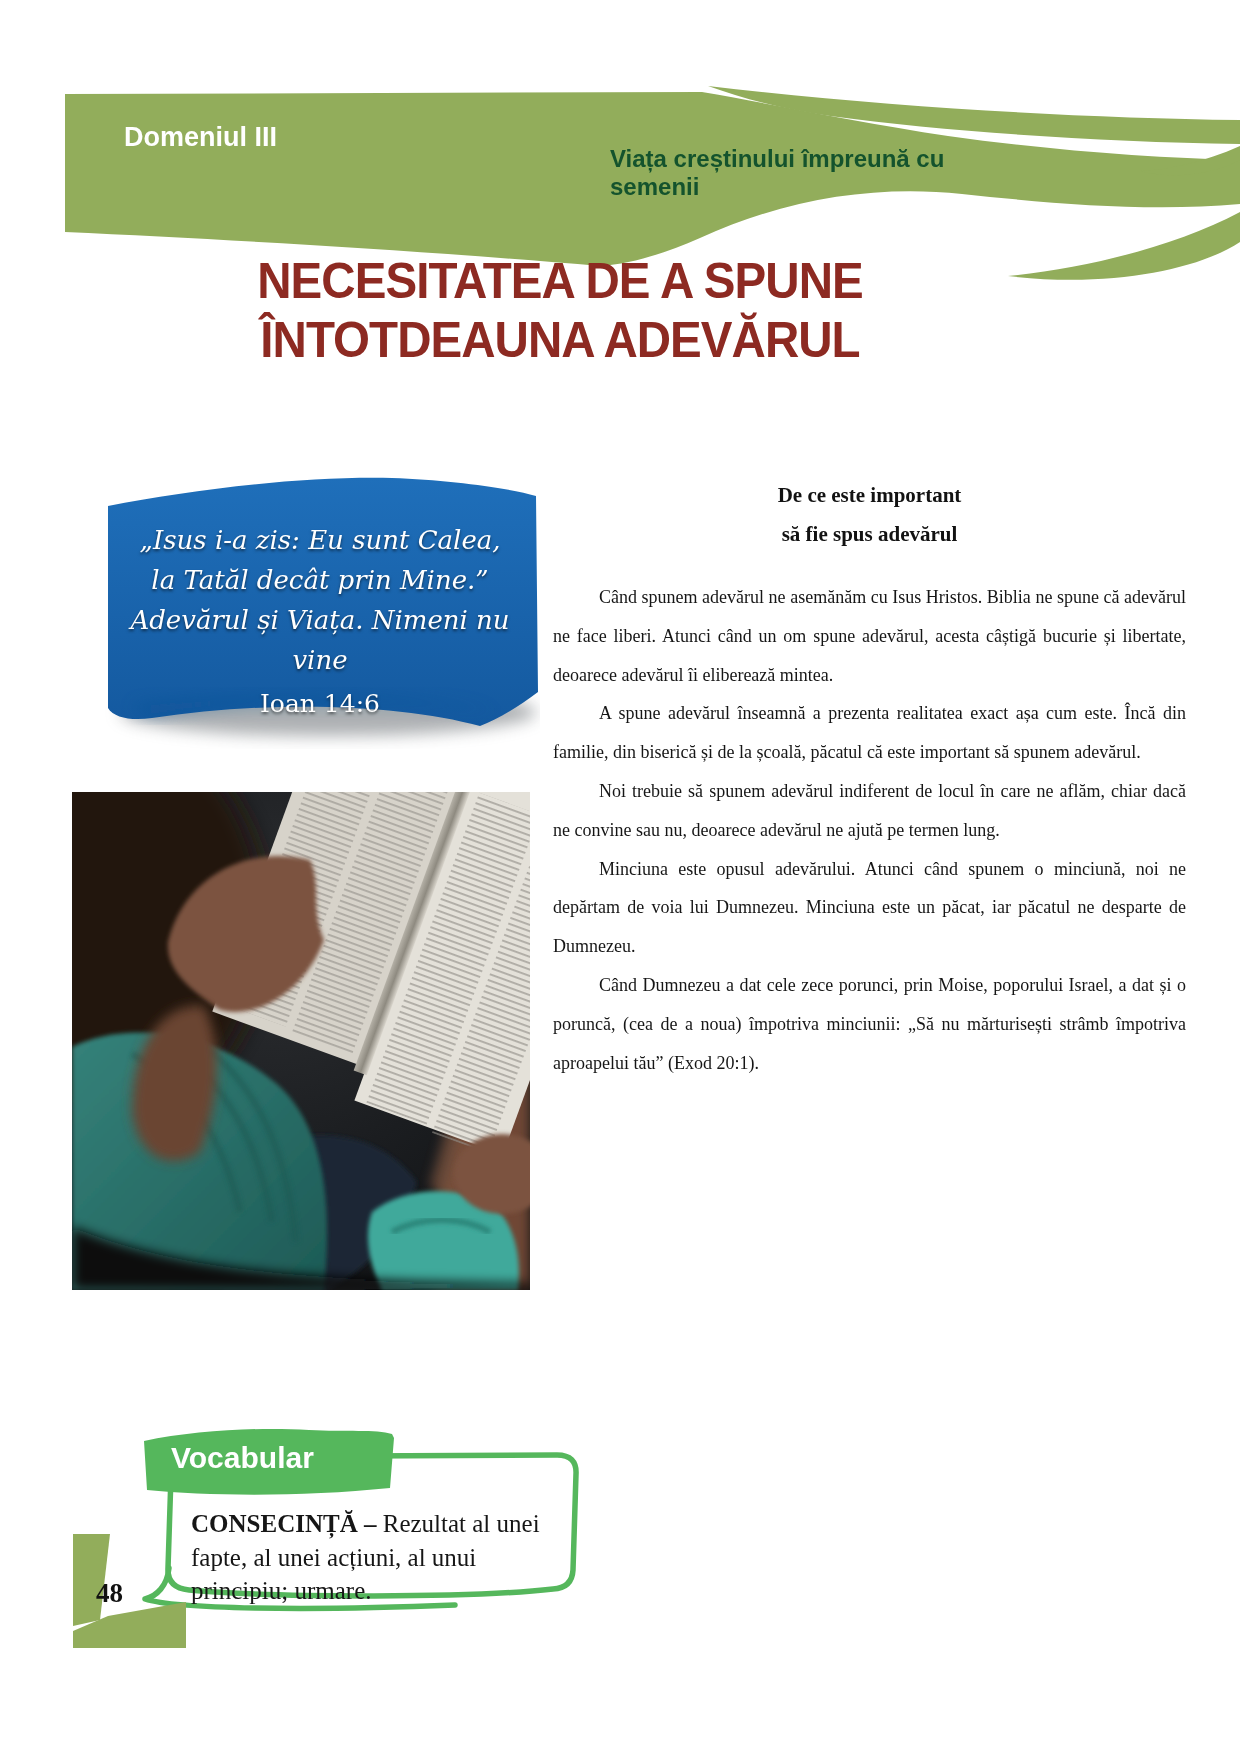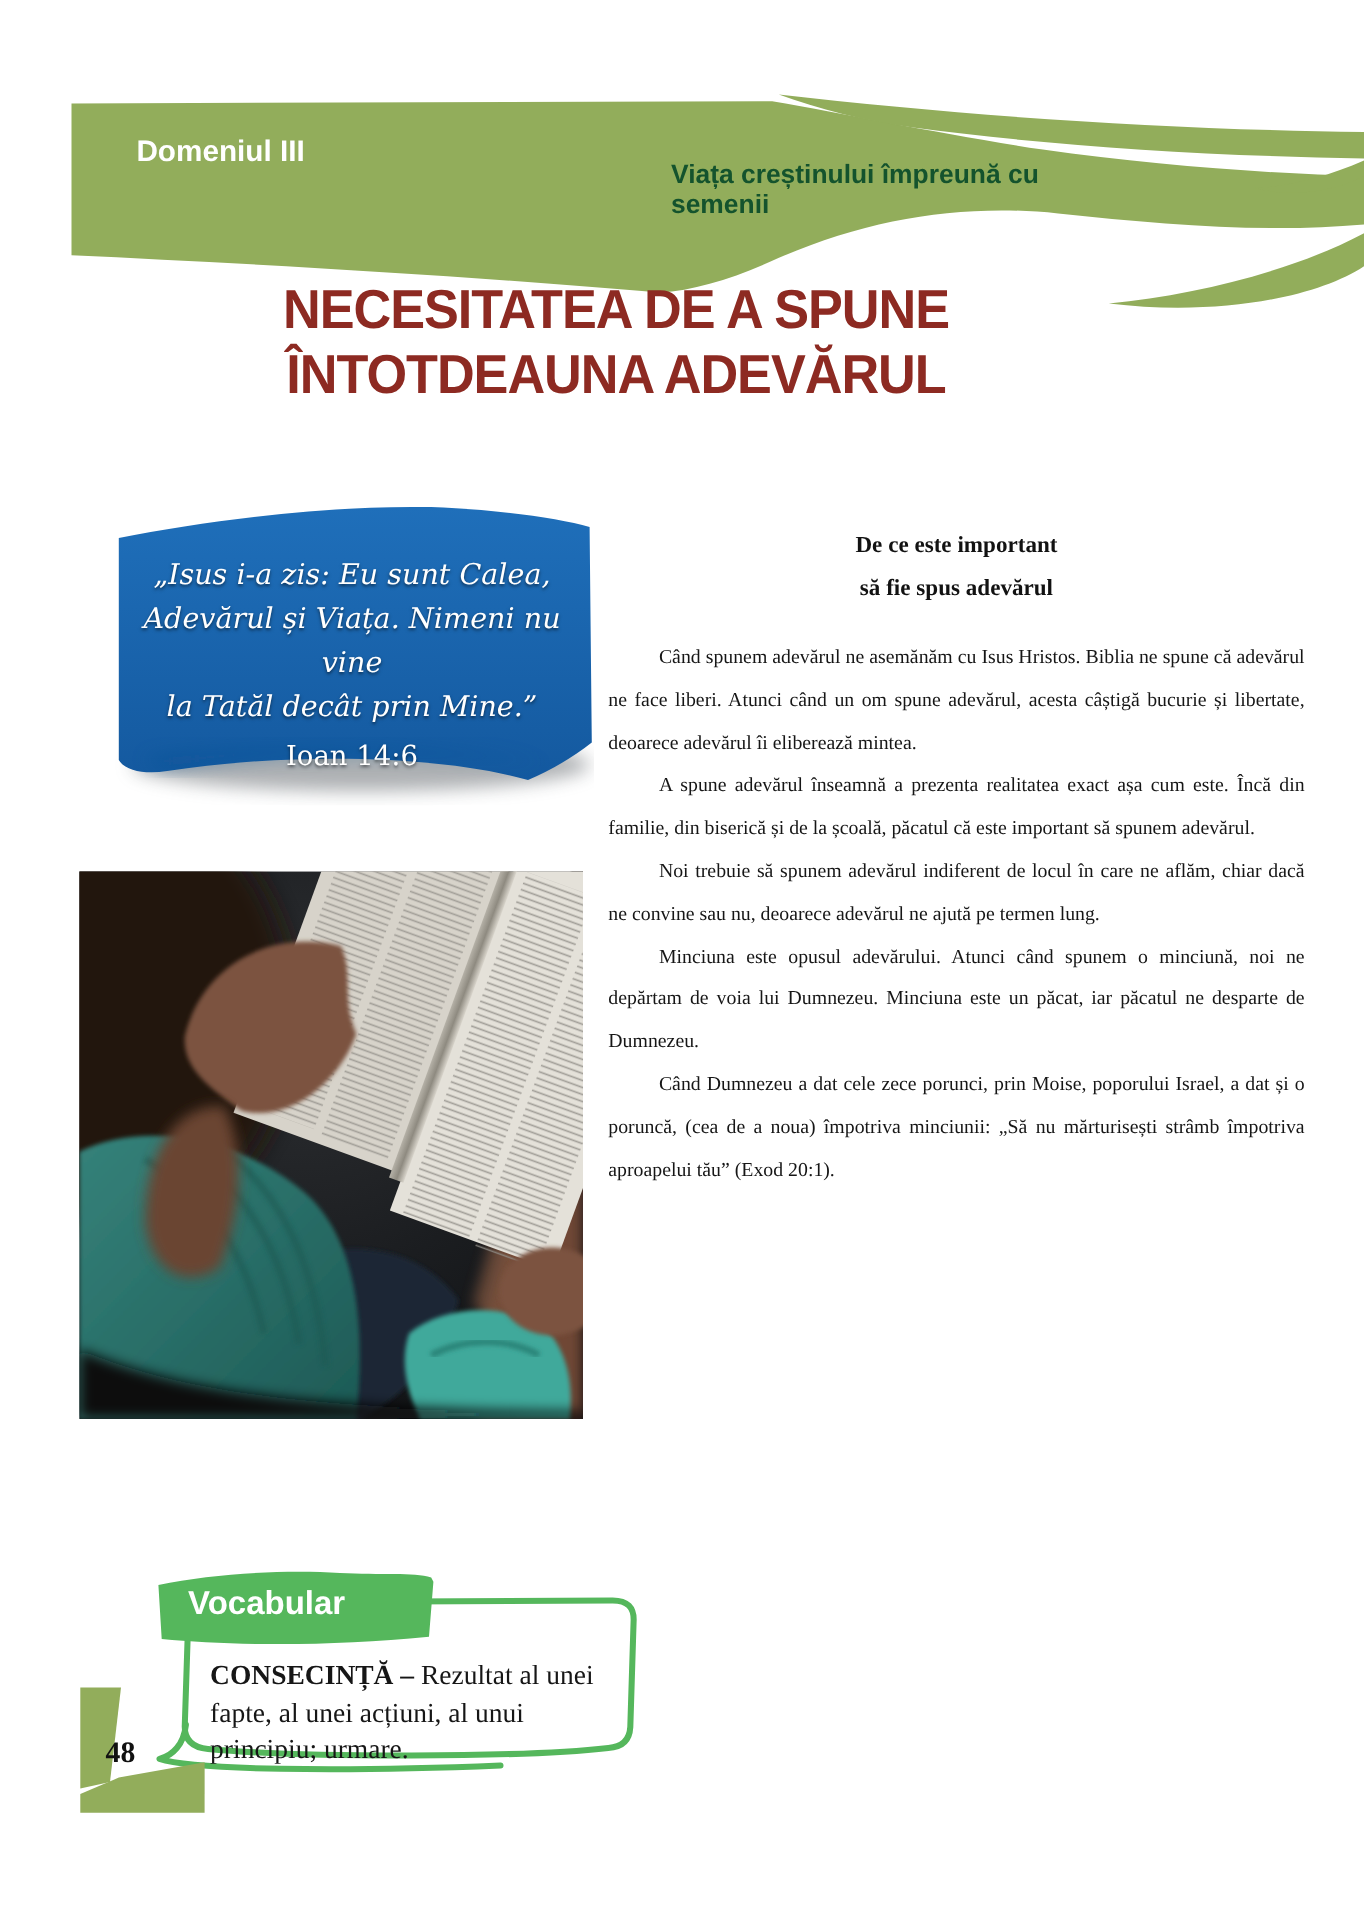--- a/index.html
+++ b/index.html
@@ -14,21 +14,21 @@
   .banner-unit{left:610px;top:145px;width:400px;font-family:"Liberation Sans",sans-serif;
     font-weight:bold;font-size:24px;color:#14532d;}
 
   
   .title{left:55px;top:252px;width:1010px;margin:0;text-align:center;
     font-family:"Liberation Sans",sans-serif;font-weight:bold;font-size:50px;
     line-height:59px;color:#8D2A22;letter-spacing:-1px;transform:scaleX(.95);}
   .title span{display:block;}
 
   
-  .verse{left:100px;top:427px;width:440px;height:305px;}
+  .verse{left:100px;top:444px;width:440px;height:305px;}
   .verse svg{position:absolute;left:0;top:0;}
   .verse-text{position:absolute;left:0;top:76px;width:440px;text-align:center;color:#ffffff;
     font-family:"DejaVu Serif",serif;font-style:italic;font-size:26px;line-height:40px;
     text-shadow:0 2px 3px rgba(0,0,0,.55);}
   .verse-text .vline{display:block;}
   .verse-ref{display:block;font-style:normal;font-size:25px;margin-top:4px;}
 
   
   .photo{left:72px;top:792px;width:458px;height:498px;overflow:hidden;}
 
@@ -88,22 +88,22 @@
           <feGaussianBlur stdDeviation="8"></feGaussianBlur>
         </filter>
       </defs>
       <ellipse cx="228" cy="268" rx="208" ry="24" fill="#6b7075" opacity=".55" filter="url(#vb8)"></ellipse>
       <path fill="url(#blueg)" d="M8,62 C90,46 200,32 292,34 C350,36 408,44 436,52
         L438,248 C420,262 398,275 380,282 C300,260 170,256 52,274 C32,277 14,274 8,264 Z"></path>
       <path fill="#0F4F93" opacity=".45" filter="url(#vb8)" d="M30,262 C160,246 300,248 400,268 C300,256 160,254 52,272 Z"></path>
     </svg>
     <div class="verse-text">
       <span class="vline">„Isus i-a zis: Eu sunt Calea,</span>
+      <span class="vline">la Tatăl decât prin Mine.”</span>
       <span class="vline">Adevărul și Viața. Nimeni nu vine</span>
-      <span class="vline">la Tatăl decât prin Mine.”</span>
       <span class="verse-ref">Ioan 14:6</span>
     </div>
   </div>
 
   <div class="abs photo">
     <svg width="458" height="498" viewBox="0 0 458 498">
       <defs>
         <radialGradient id="pbg" cx="45%" cy="28%" r="85%">
           <stop offset="0" stop-color="#2d2f32"></stop>
           <stop offset="55%" stop-color="#1b1d20"></stop>

